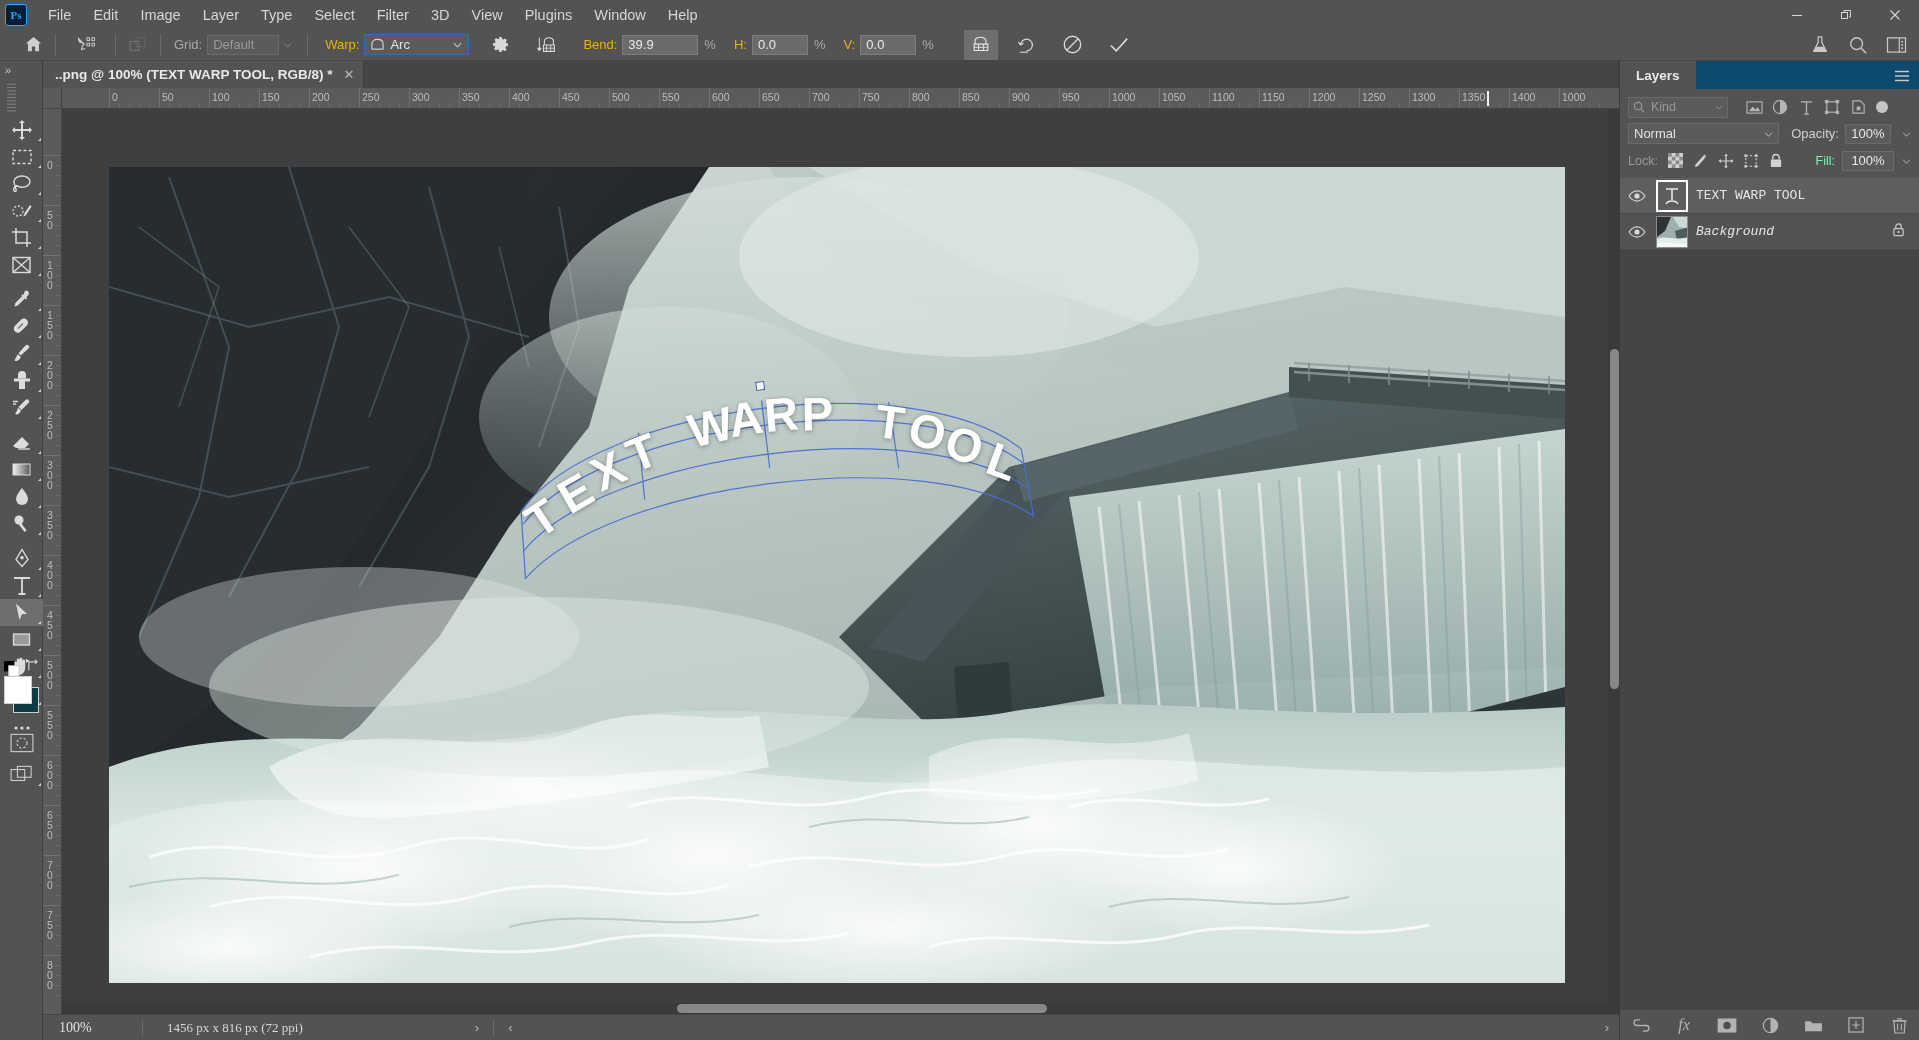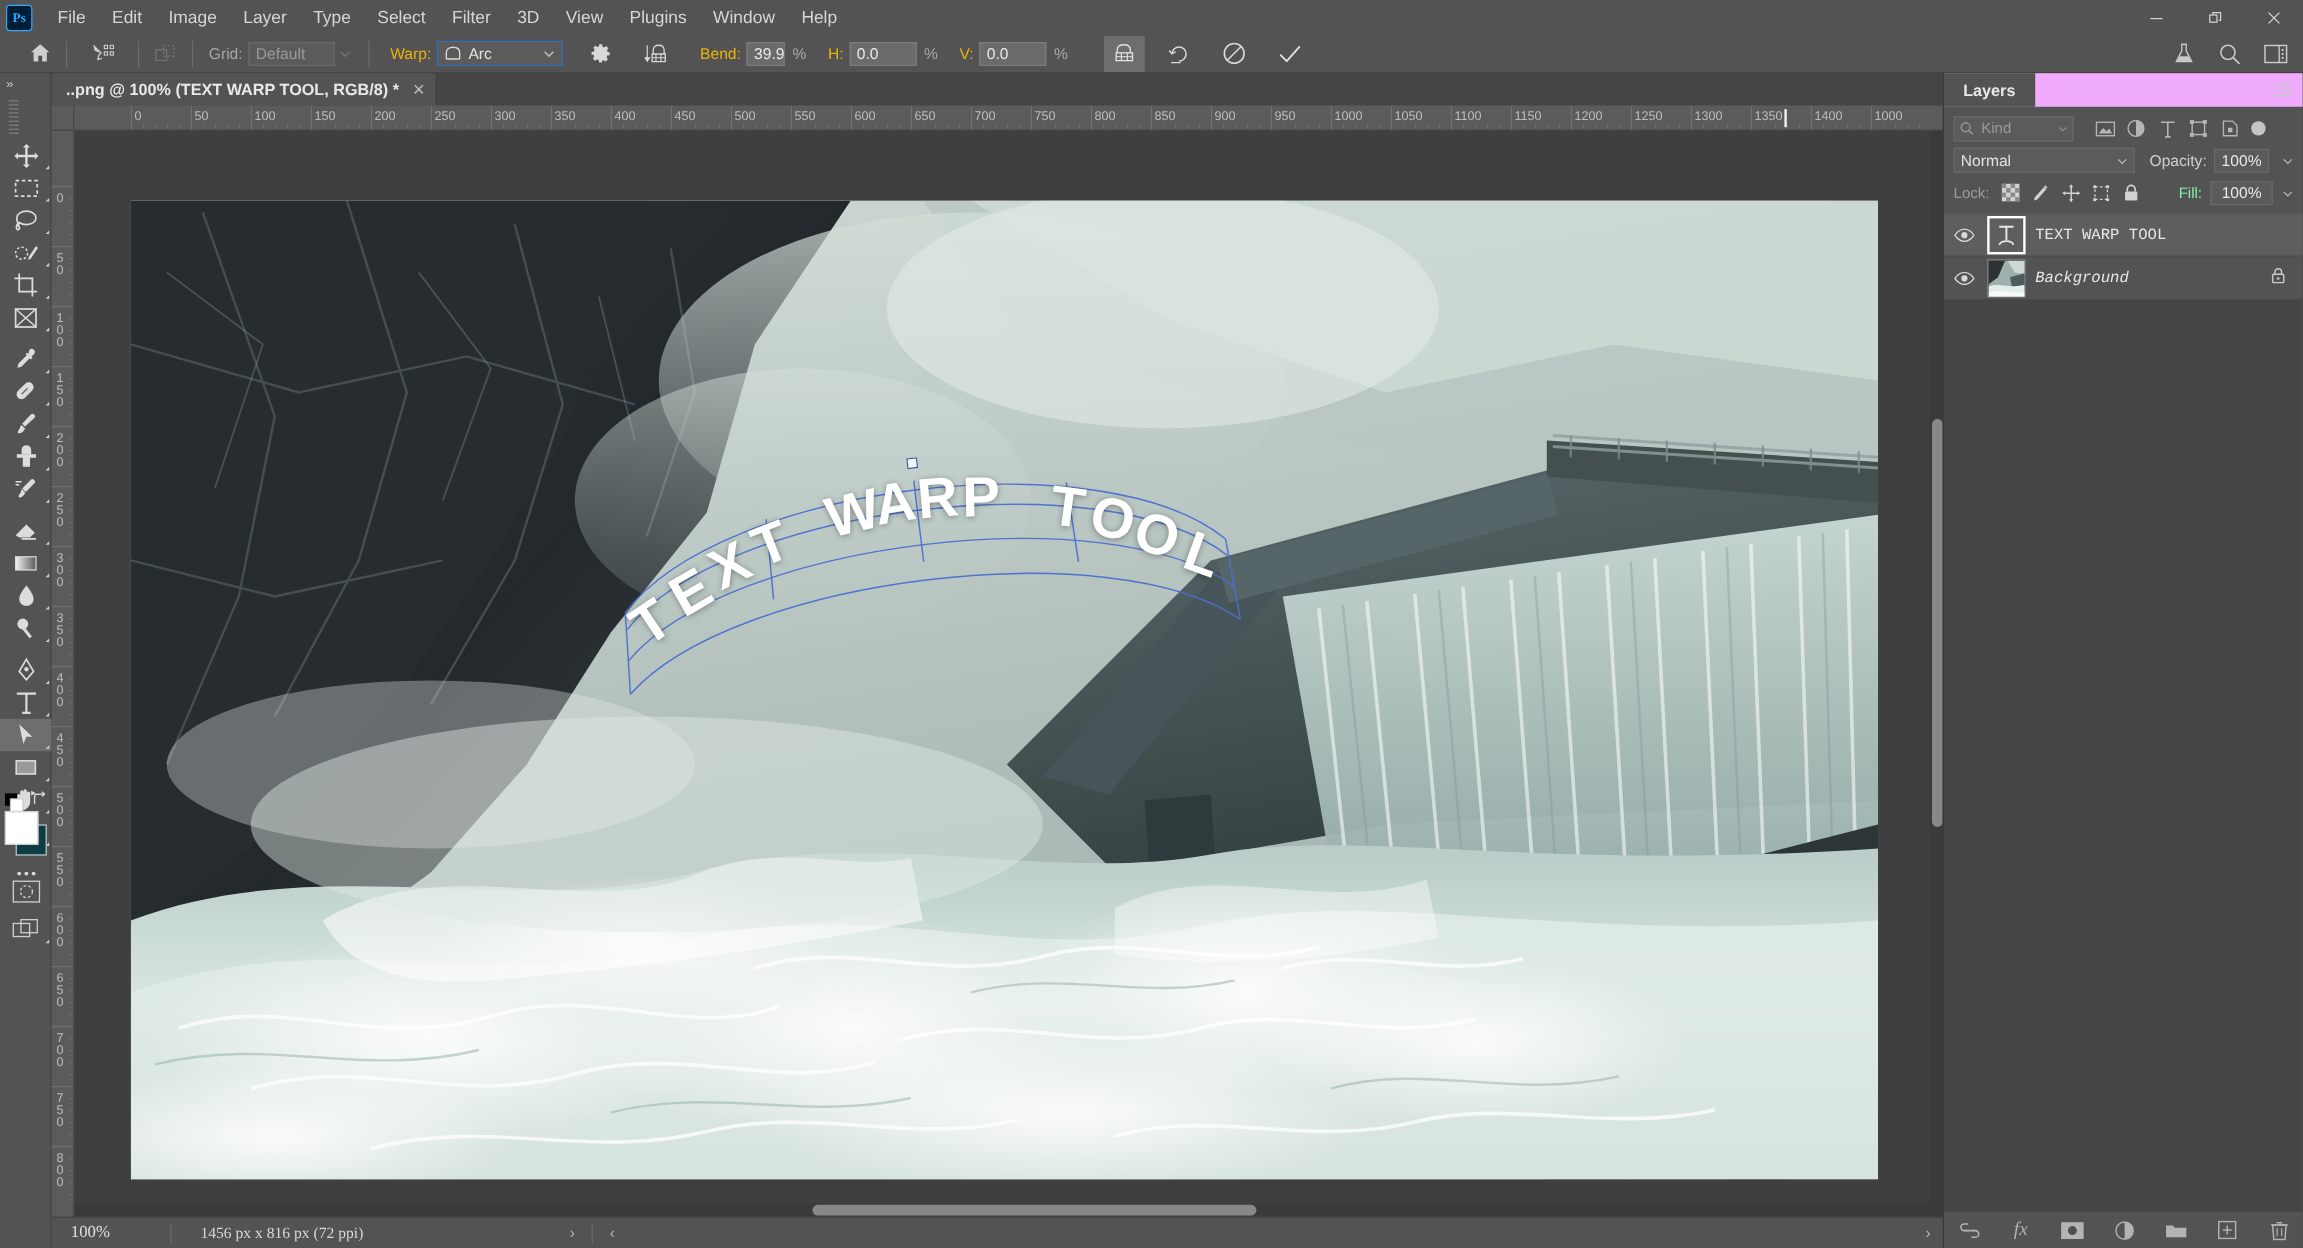--- a/index.html
+++ b/index.html
@@ -155,21 +155,21 @@
   .st-zoom { color:#e0e0e0; font-size:14px; padding-left:16px; width:95px; font-family:"Liberation Serif", serif;}
   .st-dims { color:#d8d8d8; font-size:13px; font-family:"Liberation Serif", serif;}
   .st-arrow { color:#b5b5b5; font-size:13px; padding:0 10px; }
   .st-sep { width:1px; height:16px; background:#6b6b6b; margin:0 4px; }
 
   
   .rightdock {
     position:absolute; left:1619px; top:61px; width:300px; height:979px;
     background:#454545; border-left:1px solid #3a3a3a;
   }
-  .panel-tabbar { position:relative; height:28px; background:#f0abfc; display:flex; align-items:flex-end; }
+  .panel-tabbar { position:relative; height:28px; background:#0c4a6e; display:flex; align-items:flex-end; }
   .panel-tab {
     height:28px; background:#535353; color:#e8e8e8; font-size:13.5px; font-weight:bold;
     display:flex; align-items:center; padding:0 16px;
   }
   .panel-menu { position:absolute; right:9px; top:7px; color:#c6c6c6; }
 
   .panel-body { background:#535353; padding-top:5px; }
   .filter-row { display:flex; align-items:center; height:26px; padding:0 8px; gap:6px; }
   .kind-box {
     display:flex; align-items:center; gap:6px; width:100px; height:21px;
@@ -321,21 +321,21 @@
     <div class="opt-icon" style="margin-left:14px">
       <svg width="22" height="20" viewBox="0 0 24 22">
         <path d="M2.5 3v13M2.5 17.5l-2-3h4z" stroke="#d8d8d8" fill="#d8d8d8" stroke-width="1.1"></path>
         <path d="M8 11V7.5c0-3 2-4.5 5-4.5s5 1.5 5 4.5V11" fill="none" stroke="#d8d8d8" stroke-width="1.2"></path>
         <path d="M7 11h12v7H7z" fill="none" stroke="#d8d8d8" stroke-width="1.2"></path>
         <path d="M10.5 11v7M15 11v7M7 14.5h12" stroke="#d8d8d8" stroke-width="1"></path>
       </svg>
     </div>
 
     <div class="opt-label bright" style="margin-left:18px">Bend:</div>
-    <div class="field" style="width:32px">39.9</div>
+    <div class="field" style="width:76px">39.9</div>
     <div class="pct">%</div>
 
     <div class="opt-label bright" style="margin-left:12px">H:</div>
     <div class="field" style="width:56px">0.0</div>
     <div class="pct">%</div>
 
     <div class="opt-label bright" style="margin-left:12px">V:</div>
     <div class="field" style="width:56px">0.0</div>
     <div class="pct">%</div>
 

